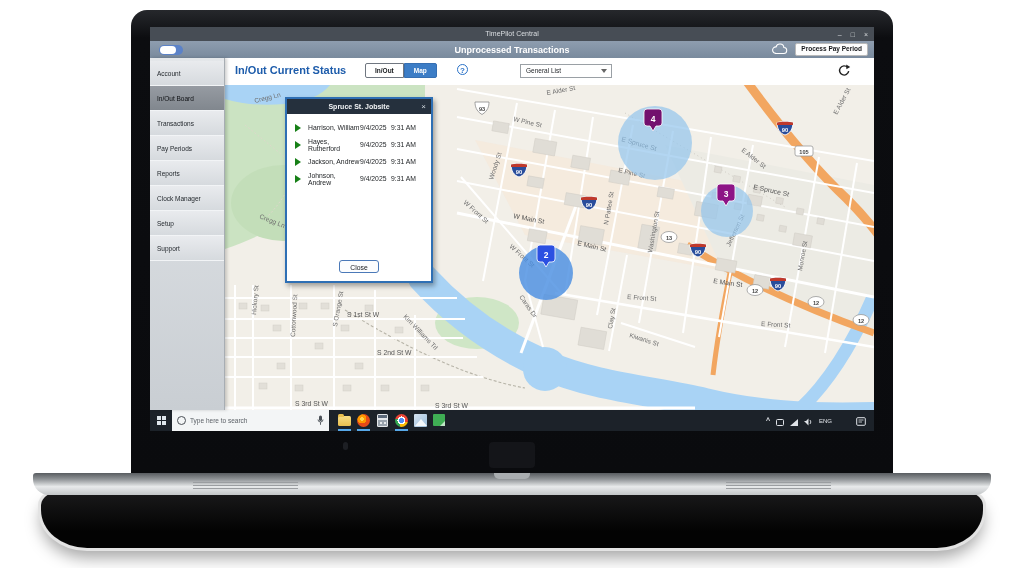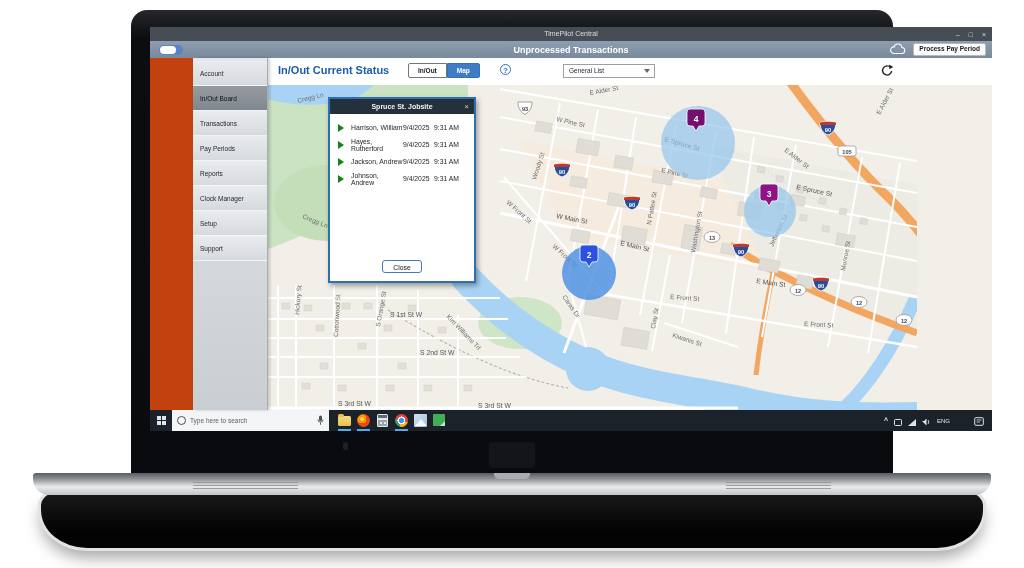--- a/index.html
+++ b/index.html
@@ -20,34 +20,34 @@
                width:36px;height:6px;background:#a9adb0;border-radius:0 0 5px 5px;}
   .grille{position:absolute;top:9px;width:105px;height:8px;
           background:repeating-linear-gradient(180deg,#9b9ea1 0 1px,transparent 1px 3px);}
   .grille.left{left:160px;} .grille.right{right:160px;}
   .base-bottom{position:absolute;left:41px;top:491px;width:942px;height:57px;z-index:5;
                background:linear-gradient(180deg,#1a1a1b,#030303 70%);
                border-radius:22px 22px 46px 46px / 14px 14px 38px 38px;
                box-shadow:0 0 0 3px #e3e3e3,0 10px 16px rgba(0,0,0,.35);}
 
   
-  .screen{position:absolute;left:150px;top:27px;width:842px;height:404px;background:#c2410c;overflow:hidden;}
+  .screen{position:absolute;left:150px;top:27px;width:724px;height:404px;background:#0f172a;overflow:hidden;}
 
   .titlebar{position:relative;height:14px;background:#474d55;color:#dcdfe3;}
   .titlebar .title{position:absolute;left:0;right:0;top:0;text-align:center;font-size:7px;line-height:14px;}
   .win-controls{position:absolute;right:6px;top:0;height:14px;display:flex;gap:9px;align-items:center;font-size:7px;color:#d7dadd;}
 
   .appheader{position:relative;height:17px;background:linear-gradient(180deg,#8e9daf,#798a9d);display:flex;align-items:center;}
   .drawer-toggle{margin-left:9px;width:24px;height:10px;border-radius:5px;background:#5b82c8;position:relative;}
   .drawer-toggle .knob{position:absolute;left:1px;top:1px;width:16px;height:8px;border-radius:4px;background:#fff;}
   .appheader .title{position:absolute;left:0;right:0;text-align:center;font-weight:bold;font-size:9px;color:#fff;}
   .appheader .right{margin-left:auto;display:flex;align-items:center;gap:7px;padding-right:6px;z-index:2;}
   .process-btn{background:#fdfdfd;border:1px solid #b9b9b9;border-radius:2px;font-size:6.5px;font-weight:bold;color:#15171a;padding:2px 5px;line-height:1;}
 
-  .body{display:flex;height:352px;padding-left:43px;}
+  .body{display:flex;height:352px;}
   .sidebar{width:75px;background:linear-gradient(180deg,#e4e7ea,#c9ced3);border-right:1px solid #a7adb3;
            box-shadow:2px 0 3px rgba(0,0,0,.18);z-index:3;padding-top:3px;}
   .side-item{height:25px;line-height:25px;padding-left:7px;font-size:6.5px;color:#24292e;
              background:linear-gradient(180deg,#e9ebee,#d6dade);border-bottom:1px solid #f2f4f6;cursor:default;}
   .side-item.selected{background:linear-gradient(180deg,#969ba2,#81878e);color:#0e1013;}
 
   .main{flex:1;display:flex;flex-direction:column;}
   .toolbar{position:relative;height:27px;background:#fff;}
   .tb-title{position:absolute;left:10px;top:6px;font-size:11px;font-weight:bold;color:#1d5cab;}
   .seg-group{position:absolute;left:140px;top:5px;display:flex;}

